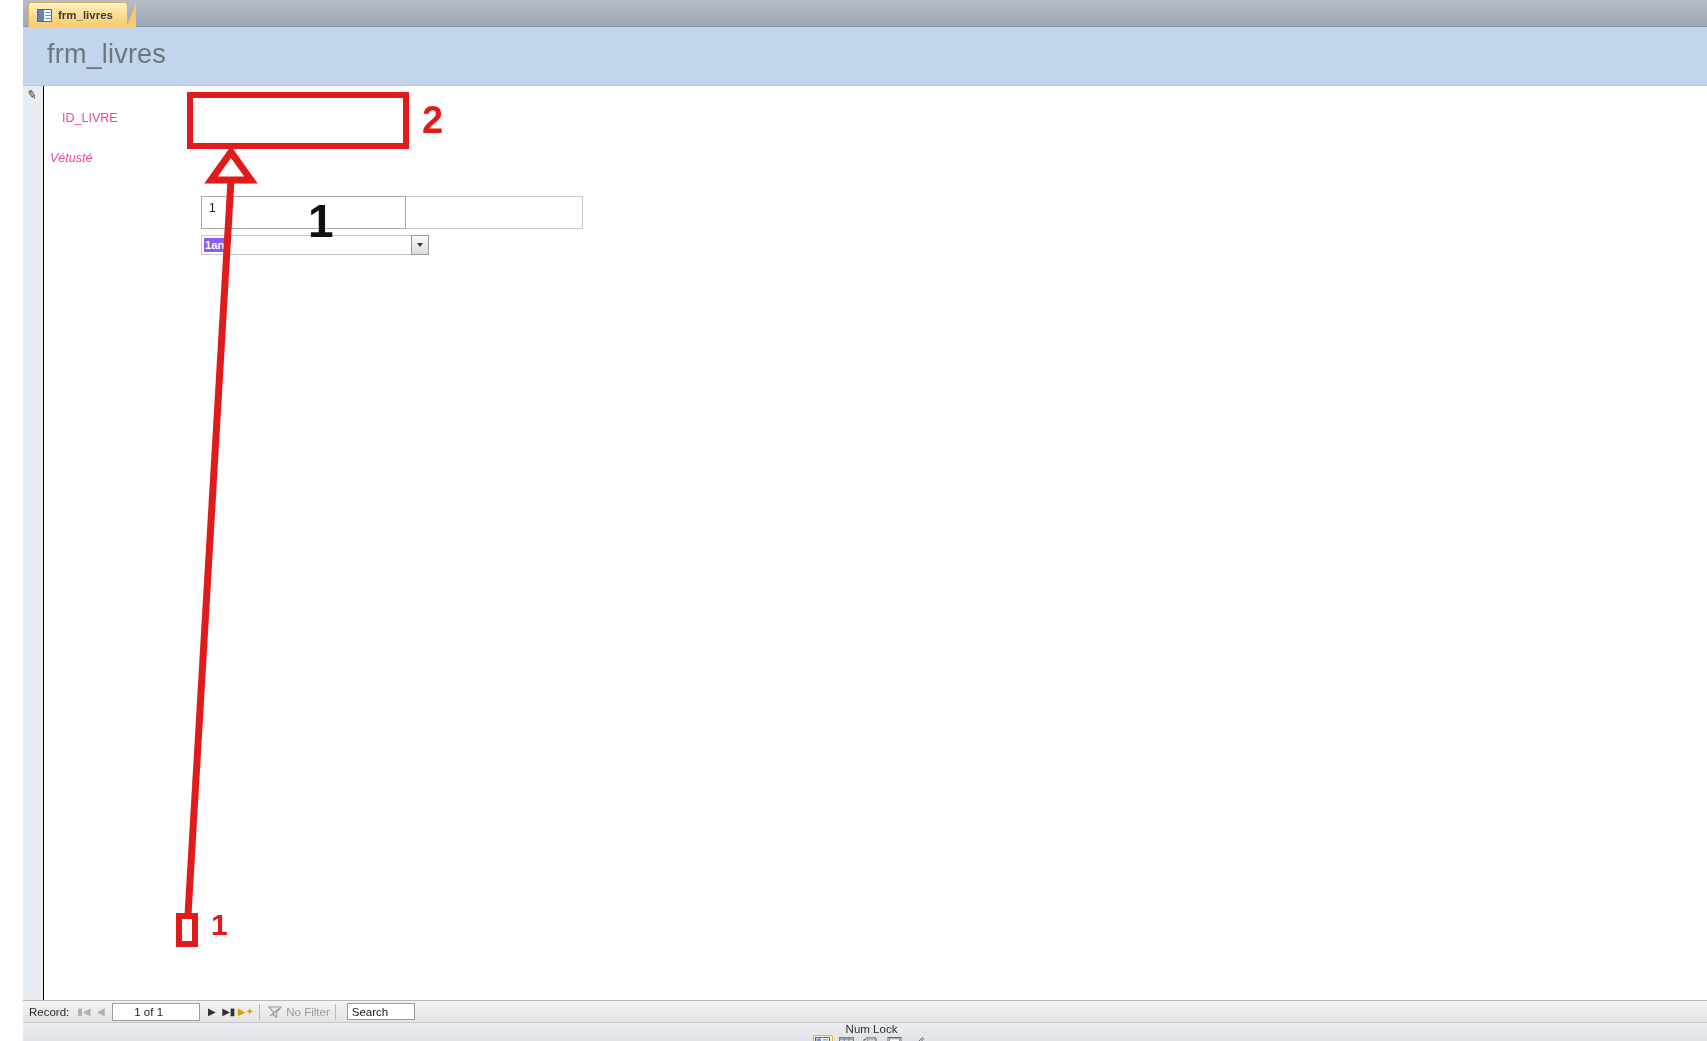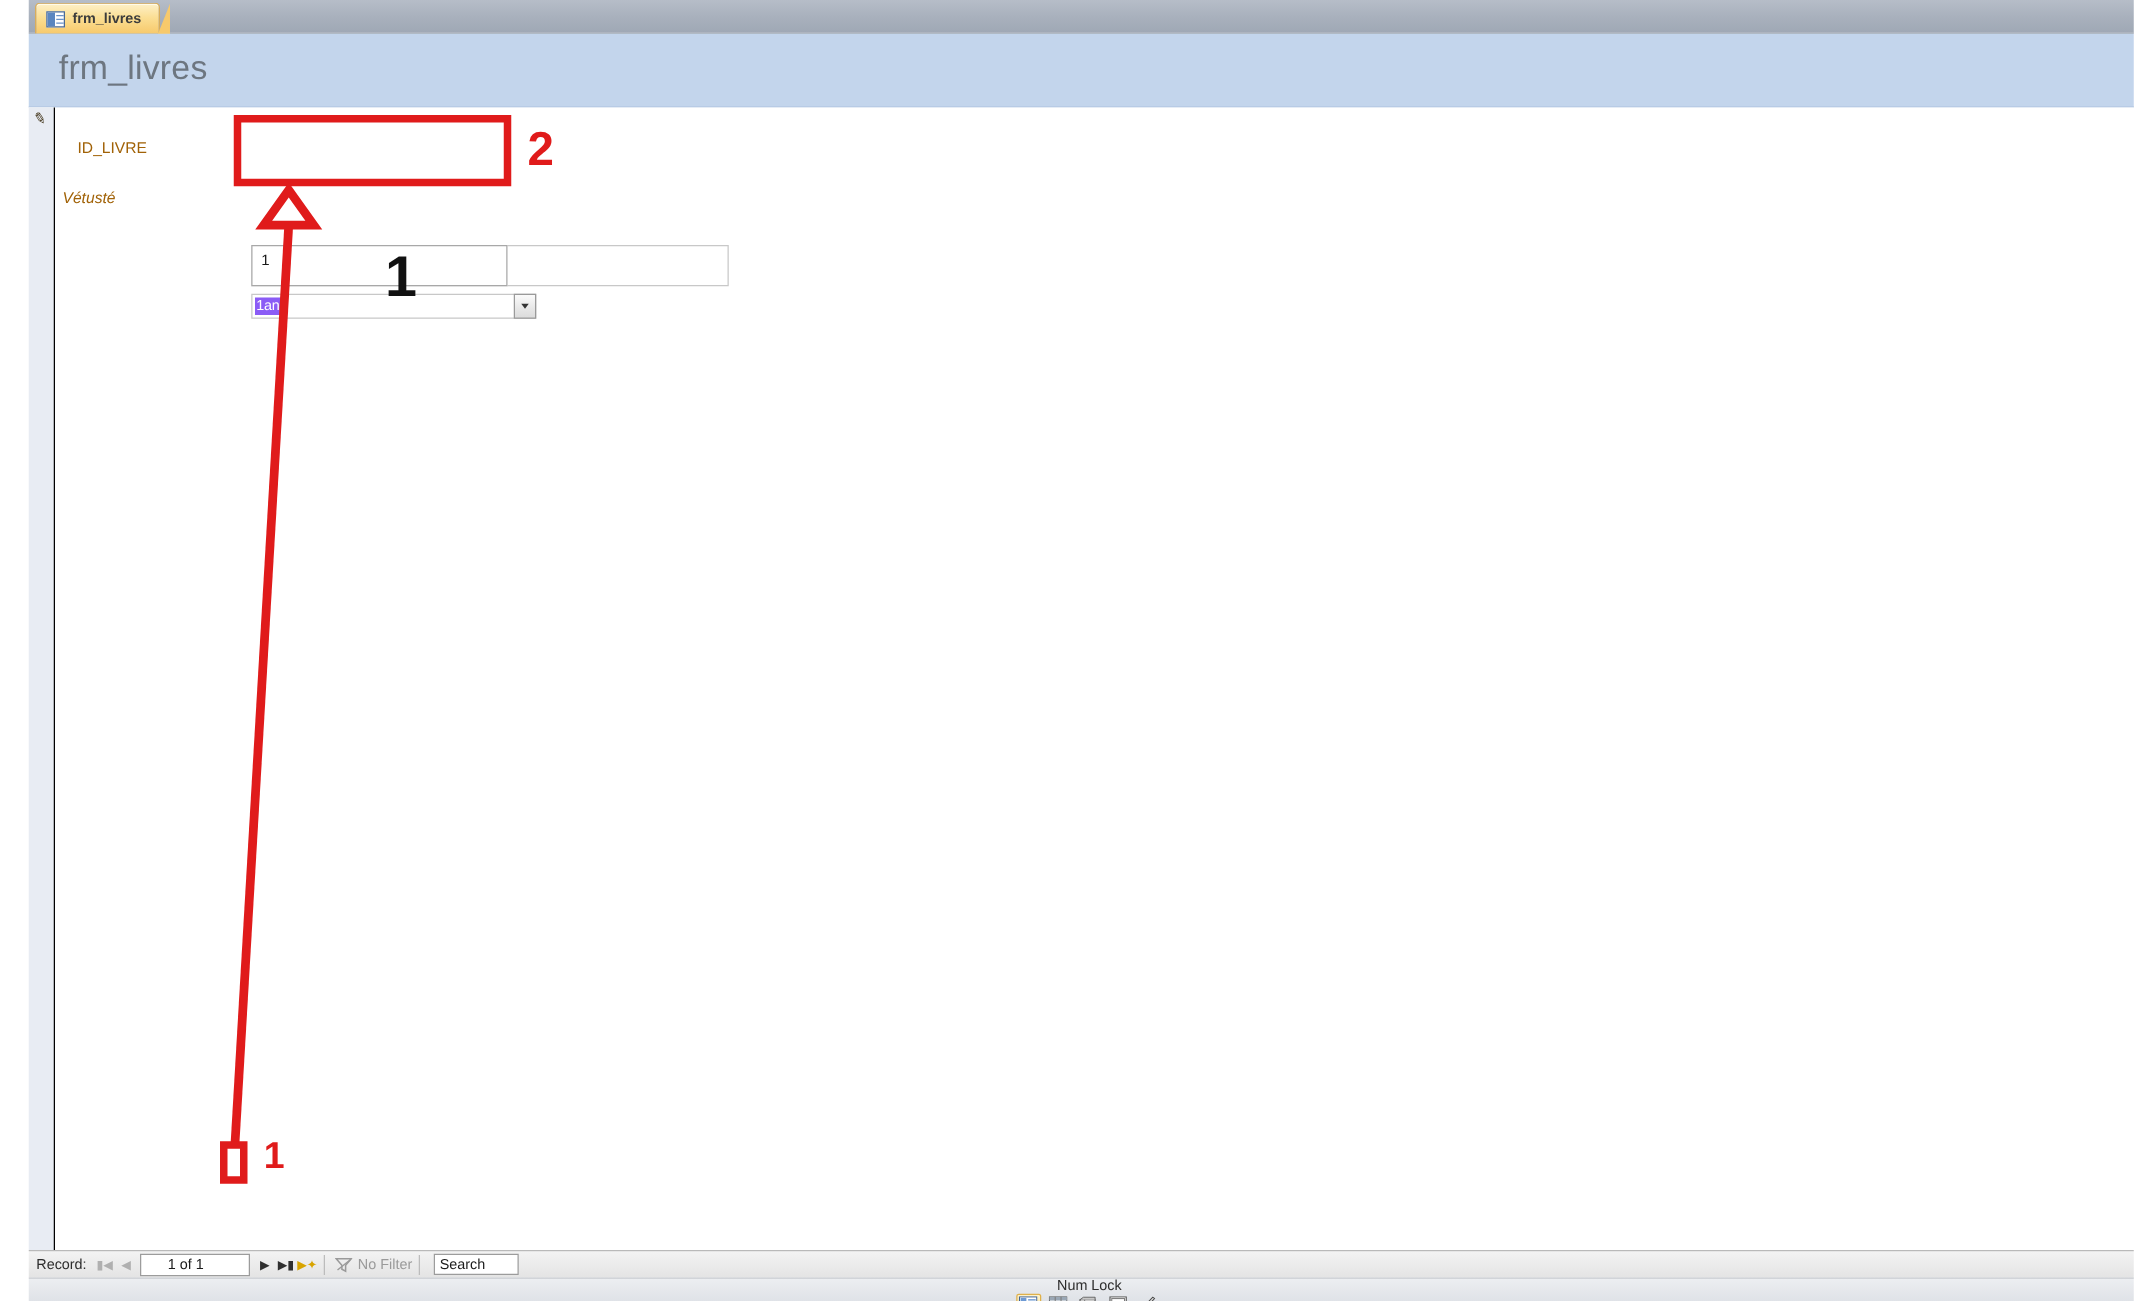--- a/index.html
+++ b/index.html
@@ -109,21 +109,21 @@
   .rec-selector .edit-pencil {
     position: absolute; left: 4px; top: 3px;
     font-size: 12px;
     color: #3a2c10;
     transform: rotate(12deg);
     line-height: 1;
   }
   .field-label {
     position: absolute;
     font-size: 12.5px;
-    color: #a16207;
+    color: #ec4899;
     white-space: nowrap;
   }
   
   .idlivre-outer {
     position: absolute; left: 178px; top: 110px;
     width: 382px; height: 33px;
     border: 1px solid #c8c8c8;
     background: #ffffff;
   }
   
@@ -152,20 +152,21 @@
     position: relative;
   }
   .combo-sel {
     position: absolute; left: 2px; top: 2px;
     background: #8b5cf6;
     color: #ffffff;
     font-size: 11.5px;
     padding: 0 1px;
     line-height: 14px;
     letter-spacing: -0.2px;
+    font-weight: bold;
   }
   .combo-btn {
     width: 18px;
     background: linear-gradient(to bottom, #fbfbfb 0%, #e8e8e8 55%, #dcdcdc 100%);
     border-left: 1px solid #b4b4b4;
     border: 1px solid #9a9a9a;
     margin: -1px -1px -1px 0;
     display: flex; align-items: center; justify-content: center;
     cursor: pointer;
   }

